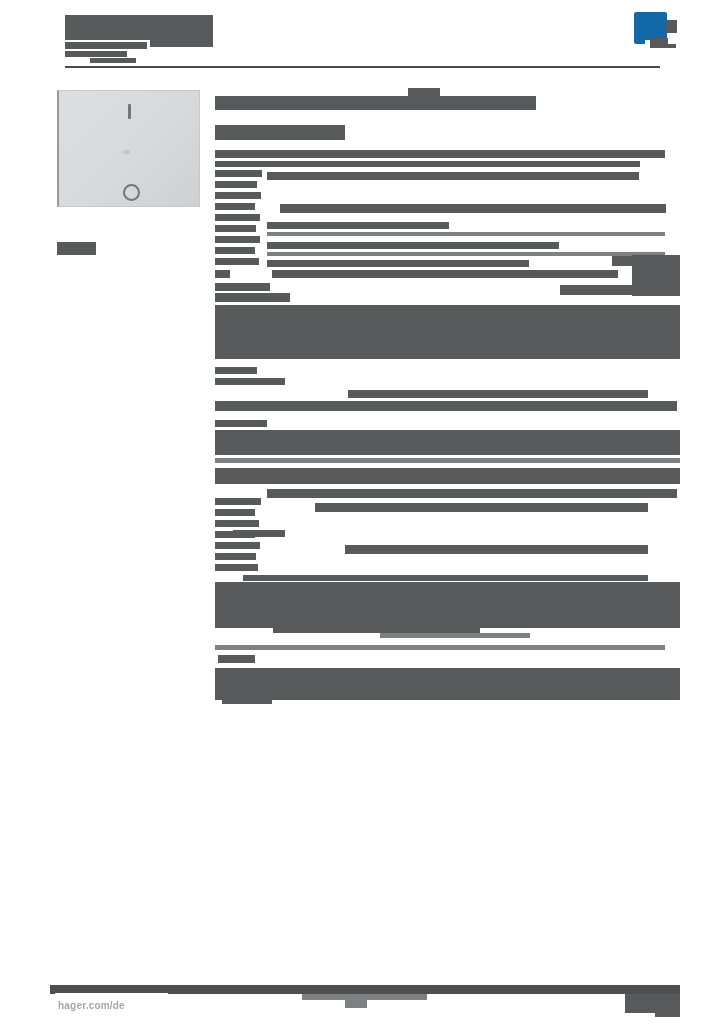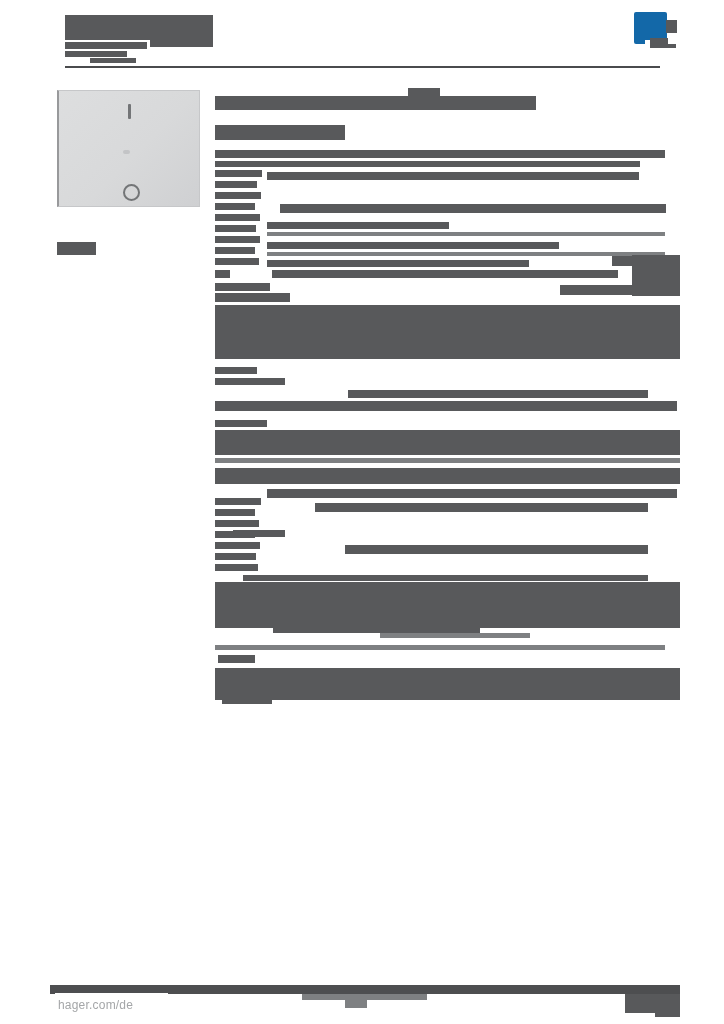--- a/index.html
+++ b/index.html
@@ -40,21 +40,21 @@
   }
   .product .mark-on{position:absolute;left:69px;top:13px;width:3px;height:15px;background:var(--product-mark);border-radius:1px;}
   .product .smudge{position:absolute;left:64px;top:59px;width:7px;height:4px;background:#c3c4c6;border-radius:2px;}
   .product .mark-off{position:absolute;left:64px;top:93px;width:13px;height:13px;border:2px solid var(--product-mark);border-radius:50%;background:transparent;}
   
   .footer-band{position:absolute;left:50px;top:985px;width:630px;height:9px;background:var(--footer-band);}
   .footer-website-box{
     position:absolute;left:55px;top:993px;width:113px;height:24px;background:#ffffff;
     display:flex;align-items:center;box-sizing:border-box;padding-left:3px;
   }
-  .footer-website-box span{font-size:12px;color:var(--website-text);letter-spacing:0.2px;}
+  .footer-website-box span{font-size:10px;color:var(--website-text);letter-spacing:0.2px;font-weight:bold;}
 </style>
 </head>
 <body>
 
 <div class="page">
 
   <div>
       <div class="bar" style="left: 65px; top: 15px; width: 148px; height: 25px;"></div>
       <div class="bar" style="left: 150px; top: 40px; width: 63px; height: 7px;"></div>
       <div class="bar" style="left: 65px; top: 42px; width: 82px; height: 7px;"></div>

